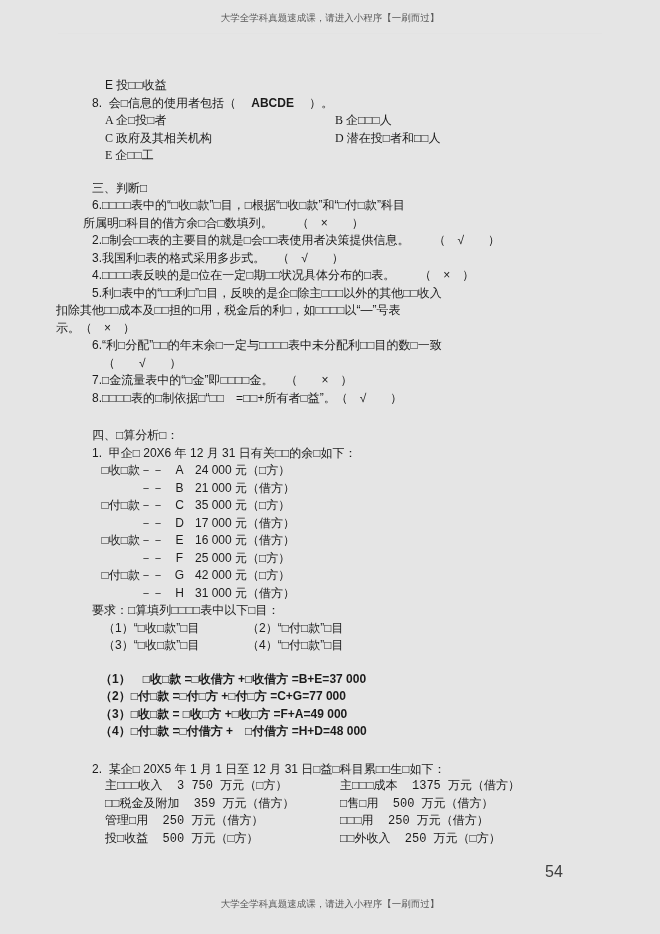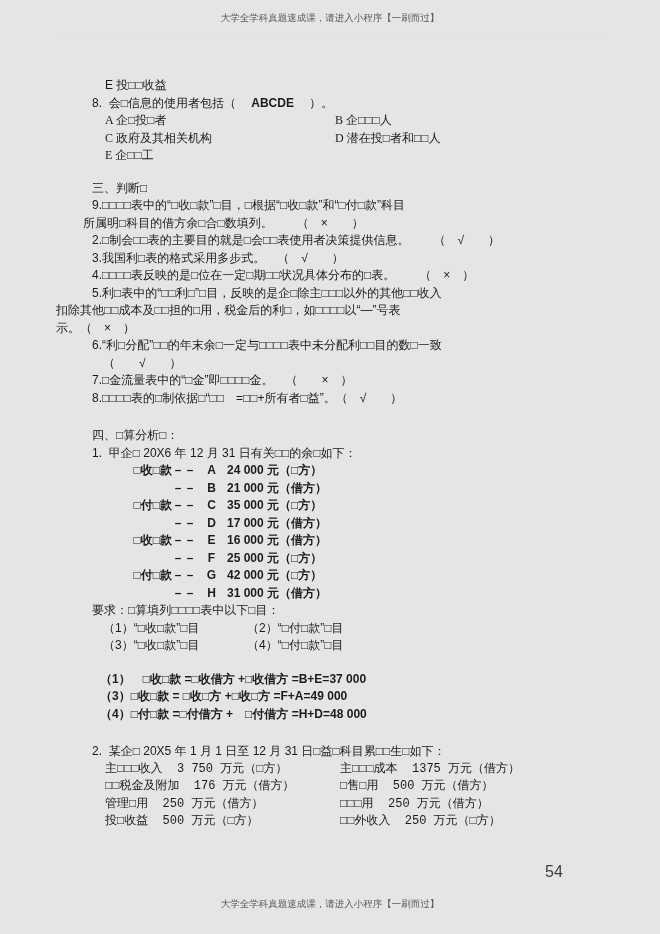--- a/index.html
+++ b/index.html
@@ -39,21 +39,21 @@
   .i103{padding-left:103px;}
   .i105{padding-left:105px;}
   .i112{padding-left:56px;}
   .mt15{margin-top:15px;}
   .mt20{margin-top:20px;}
   .mt16{margin-top:16px;}
   
   .optrow{display:flex;padding-left:105px;font-family:Liberation Serif, serif;}
   .optrow .optl{width:230px;white-space:pre;}
   
-  .acct{display:flex;padding-left:120px;font-weight:bold;}
+  .acct{display:flex;padding-left:88px;}
   .acct .acct-pre{display:inline-block;width:76px;text-align:right;white-space:pre;}
   .acct .acct-letter{display:inline-block;width:31px;text-align:center;white-space:pre;}
   .acct .acct-amt{white-space:pre;}
   
   .itemrow{display:flex;padding-left:103px;}
   .itemrow .iteml{width:144px;white-space:pre;}
   
   .q2row{display:flex;padding-left:105px;font-family:Liberation Mono, monospace;}
   .q2row .q2l{width:235px;white-space:pre;}
 </style>
@@ -69,21 +69,21 @@
 
     <div class="ln i105">E 投□□收益</div>
 
     <div class="ln i92"><span>8.  会□信息的使用者包括（　 </span><span class="b">ABCDE</span><span> 　）。</span></div>
 
     <div class="ln optrow"><span class="optl">A 企□投□者</span><span>B 企□□□人</span></div>
     <div class="ln optrow"><span class="optl">C 政府及其相关机构</span><span>D 潜在投□者和□□人</span></div>
     <div class="ln optrow"><span class="optl">E 企□□工</span><span></span></div>
 
     <div class="ln i92 mt15">三、判断□</div>
-    <div class="ln i92">9.□□□□表中的“□收□款”□目，□根据“□收□款”和“□付□款”科目</div>
+    <div class="ln i92">6.□□□□表中的“□收□款”□目，□根据“□收□款”和“□付□款”科目</div>
     <div class="ln i83">所属明□科目的借方余□合□数填列。　　（　×　　）</div>
     <div class="ln i92">2.□制会□□表的主要目的就是□会□□表使用者决策提供信息。　　（　√　　）</div>
     <div class="ln i92">3.我国利□表的格式采用多步式。　（　√　　）</div>
     <div class="ln i92">4.□□□□表反映的是□位在一定□期□□状况具体分布的□表。　　（　×　）</div>
     <div class="ln i92">5.利□表中的“□□利□”□目，反映的是企□除主□□□以外的其他□□收入</div>
     <div class="ln i112">扣除其他□□成本及□□担的□用，税金后的利□，如□□□□以“—”号表</div>
     <div class="ln i112">示。（　×　）</div>
     <div class="ln i92">6.“利□分配”□□的年末余□一定与□□□□表中未分配利□□目的数□一致</div>
     <div class="ln i103">（　　√　　）</div>
     <div class="ln i92">7.□金流量表中的“□金”即□□□□金。　（　　×　）</div>
@@ -99,26 +99,27 @@
     <div class="ln acct"><span class="acct-pre">□收□款－－</span><span class="acct-letter">E</span><span class="acct-amt">16 000 元（借方）</span></div>
     <div class="ln acct"><span class="acct-pre">－－</span><span class="acct-letter">F</span><span class="acct-amt">25 000 元（□方）</span></div>
     <div class="ln acct"><span class="acct-pre">□付□款－－</span><span class="acct-letter">G</span><span class="acct-amt">42 000 元（□方）</span></div>
     <div class="ln acct"><span class="acct-pre">－－</span><span class="acct-letter">H</span><span class="acct-amt">31 000 元（借方）</span></div>
 
     <div class="ln i92">要求：□算填列□□□□表中以下□目：</div>
     <div class="ln itemrow"><span class="iteml">（1）“□收□款”□目</span><span>（2）“□付□款”□目</span></div>
     <div class="ln itemrow"><span class="iteml">（3）“□收□款”□目</span><span>（4）“□付□款”□目</span></div>
 
     <div class="ln i100 b mt16">（1）　□收□款 =□收借方 +□收借方 =B+E=37 000</div>
+    <div class="ln i100 b">（2）□付□款 =□付□方 +□付□方 =C+G=77 000</div>
     <div class="ln i100 b">（3）□收□款 = □收□方 +□收□方 =F+A=49 000</div>
     <div class="ln i100 b">（4）□付□款 =□付借方 +　□付借方 =H+D=48 000</div>
 
     <div class="ln i92 mt20">2.  某企□ 20X5 年 1 月 1 日至 12 月 31 日□益□科目累□□生□如下：</div>
     <div class="ln q2row"><span class="q2l">主□□□收入  3 750 万元（□方）</span><span>主□□□成本  1375 万元（借方）</span></div>
-    <div class="ln q2row"><span class="q2l">□□税金及附加  176 万元（借方）</span><span>□售□用  500 万元（借方）</span></div>
+    <div class="ln q2row"><span class="q2l">□□税金及附加  359 万元（借方）</span><span>□售□用  500 万元（借方）</span></div>
     <div class="ln q2row"><span class="q2l">管理□用  250 万元（借方）</span><span>□□□用  250 万元（借方）</span></div>
     <div class="ln q2row"><span class="q2l">投□收益  500 万元（□方）</span><span>□□外收入  250 万元（□方）</span></div>
 
   </div>
 
   <div class="pagenum">54</div>
   <div class="ftr">大学全学科真题速成课，请进入小程序【一刷而过】</div>
 
 </div>
 

